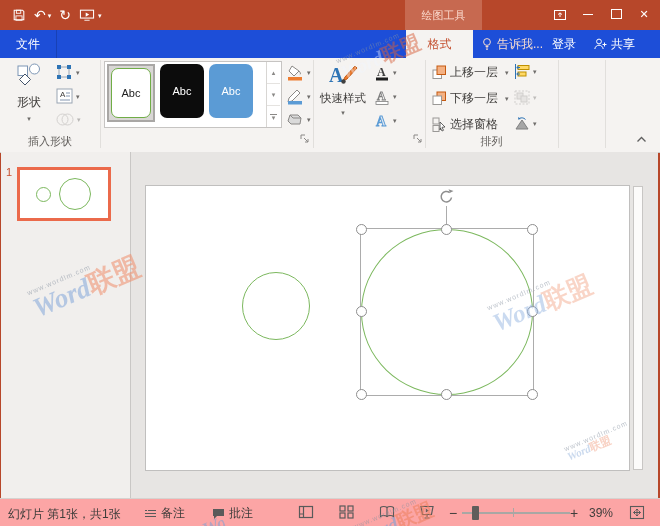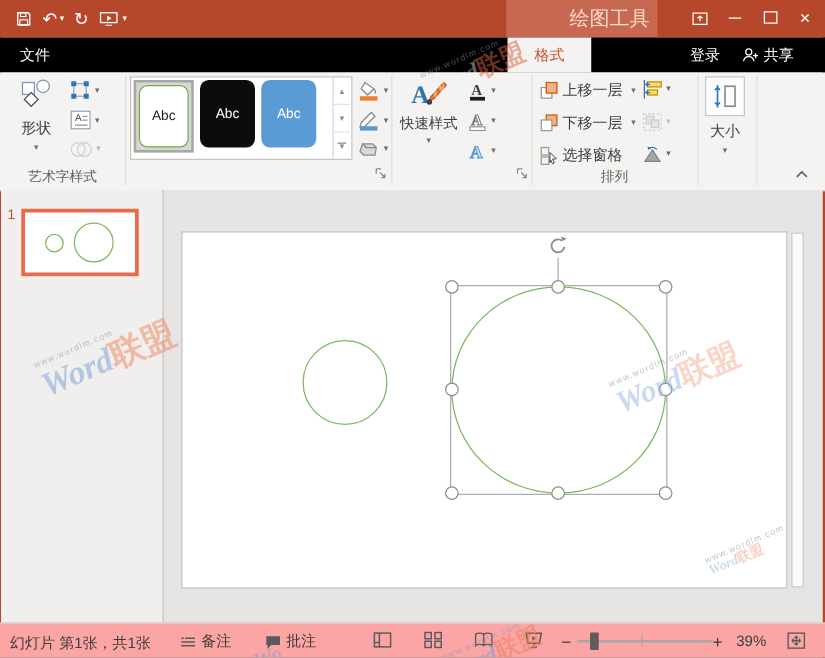--- a/index.html
+++ b/index.html
@@ -7,21 +7,21 @@
     font-family:"Liberation Sans",sans-serif;background:#f5f3f1;
     box-shadow:inset 0 0 0 1px #b7472a, inset -2px 0 0 #b7472a;}
   .abs{position:absolute;}
   .flexc{display:flex;align-items:center;}
   svg{display:block;}
 
   
   .titlebar{left:0;top:0;width:660px;height:30px;background:#b7472a;}
   .qatbtn{height:24px;padding:0 4px;display:flex;align-items:center;color:#fff;}
   .wtitle{color:#fde9e3;font-size:12px;}
-  .ctxhdr{background:#c76950;color:#fbdacd;font-size:16px;display:flex;align-items:center;justify-content:center;padding-left:44px;}
+  .ctxhdr{background:#c76950;color:#fbdacd;font-size:11px;display:flex;align-items:center;justify-content:center;}
   .winbtn{width:28px;height:24px;display:flex;align-items:center;justify-content:center;color:#fff;font-size:11px;}
 
   
   .tabrow{left:56px;top:30px;height:28px;display:flex;align-items:stretch;}
   .rtab{display:flex;align-items:center;padding:0 11px;color:#fff;font-size:12px;border-right:1px solid rgba(0,0,0,.16);}
   .filetab{border-right:1px solid rgba(0,0,0,.16);}
   .activetab{background:#f5f3f1;color:#c44f2e;font-size:12px;display:flex;align-items:center;justify-content:center;}
   .tabextra{color:#f6dcd0;font-size:12px;display:flex;align-items:center;gap:4px;}
 
   
@@ -104,21 +104,21 @@
       </div>
       <div class="winbtn">
         <span style="width:9px;height:8px;border:1px solid #fff;display:block;"></span>
       </div>
       <div class="winbtn">
         <span>✕</span>
       </div>
     </div>
   </div>
 
-  <div class="abs" style="left:0;top:30px;width:660px;height:28px;background:#000000;">
+  <div class="abs" style="left:0;top:30px;width:660px;height:28px;background:#1d4ed8;">
     <div class="abs rtab filetab" style="left:0;top:0;height:28px;padding:0 16px;">
       <span>文件</span>
     </div>
     <div class="abs tabrow">
       <div class="rtab">
           <span>开始</span>
         </div>
       <div class="rtab">
           <span>插入</span>
         </div>
@@ -136,20 +136,29 @@
         </div>
       <div class="rtab">
           <span>审阅</span>
         </div>
       <div class="rtab">
           <span>视图</span>
         </div>
     </div>
     <div class="abs activetab" style="left:406px;top:0;width:67px;height:28px;">
       <span>格式</span>
+    </div>
+    <div class="abs tabextra" style="left:481px;top:0;height:28px;">
+      <span>
+        <svg width="12" height="14" viewBox="0 0 12 14">
+            <circle cx="6" cy="5" r="3.4" fill="none" stroke="#f6dcd0"></circle>
+            <path d="M4.6 9.5h2.8M4.9 11h2.2M5.3 12.5h1.4" stroke="#f6dcd0"></path>
+          </svg>
+      </span>
+      <span>告诉我...</span>
     </div>
     <div class="abs tabextra" style="left:552px;top:0;height:28px;color:#fff;">
       <span>登录</span>
     </div>
     <div class="abs tabextra" style="left:593px;top:0;height:28px;color:#fff;">
       <span>
         <svg width="14" height="14" viewBox="0 0 14 14">
             <circle cx="6" cy="4.5" r="2.4" fill="none" stroke="#fff"></circle>
             <path d="M1.8 12c.5-2.6 2.2-3.8 4.2-3.8S9.7 9.4 10.2 12" fill="none" stroke="#fff"></path>
             <path d="M11.5 5.5v4M9.5 7.5h4" stroke="#fff"></path>
@@ -196,21 +205,21 @@
     </div>
     <div class="abs mini" style="left:56px;top:54px;">
       <span style="opacity:.45;">
         <svg width="18" height="15" viewBox="0 0 18 15">
             <circle cx="6.5" cy="7.5" r="5.5" fill="none" stroke="#a8a6a4"></circle>
             <circle cx="11.5" cy="7.5" r="5.5" fill="none" stroke="#a8a6a4"></circle>
           </svg>
       </span>
       <span class="caret" style="opacity:.45;">▾</span>
     </div>
-    <div class="abs glabel" style="left:0;top:76px;width:100px;">艺术字样式</div>
+    <div class="abs glabel" style="left:0;top:76px;width:100px;">插入形状</div>
     <div class="abs gsep" style="left:100px;top:2px;height:88px;"></div>
 
     <div class="abs" style="left:104px;top:3px;width:176px;height:65px;background:#fff;border:1px solid #c6c4c2;display:flex;">
       <div style="flex:1;display:flex;align-items:flex-start;padding:2px 2px;gap:5px;">
         <div style="border:2px solid #a9a7a5;background:#d9d7d5;padding:2px;">
           <div class="styitem" style="width:38px;height:48px;background:#fff;border:1.5px solid #70ad47;color:#222;">Abc</div>
         </div>
         <div class="styitem" style="background:#0c0c0c;color:#fff;">
           <span>Abc</span>
         </div>
@@ -368,30 +377,20 @@
             <path d="M8 4l6 9H2z" fill="#a6a6a6" stroke="#808080"></path>
             <path d="M11.5 3.5A5 5 0 0 0 4.5 3" fill="none" stroke="#2e74b5"></path>
             <path d="M4 1l.5 2.5L7 3z" fill="#2e74b5"></path>
           </svg>
       </span>
       <span class="caret">▾</span>
     </div>
     <div class="abs glabel" style="left:425px;top:76px;width:133px;">排列</div>
     <div class="abs gsep" style="left:558px;top:2px;height:88px;"></div>
 
-    <div class="abs bigbtn" style="left:560px;top:3px;width:40px;">
-      <span style="border:1px solid #c9c7c5;background:#fdfdfd;padding:3px;">
-        <svg width="24" height="24" viewBox="0 0 24 24">
-            <path d="M6 3v18M6 5l-2 2m2-2l2 2M6 19l-2-2m2 2l2-2" fill="none" stroke="#2e74b5" stroke-width="1.3"></path>
-            <rect x="12" y="4" width="8" height="16" fill="none" stroke="#8a8886" stroke-width="1.3"></rect>
-          </svg>
-      </span>
-      <span class="rlbl" style="margin-top:4px;">大小</span>
-      <span class="caret" style="margin-top:3px;">▾</span>
-    </div>
     <div class="abs gsep" style="left:605px;top:2px;height:88px;"></div>
     <div class="abs" style="left:636px;top:78px;">
       <svg width="11" height="7" viewBox="0 0 11 7">
           <path d="M1.5 5.5L5.5 1.5l4 4" fill="none" stroke="#5f5f5f" stroke-width="1.3"></path>
         </svg>
     </div>
   </div>
 
   <div class="abs workarea"></div>
   <div class="abs thumbpanel"></div>

